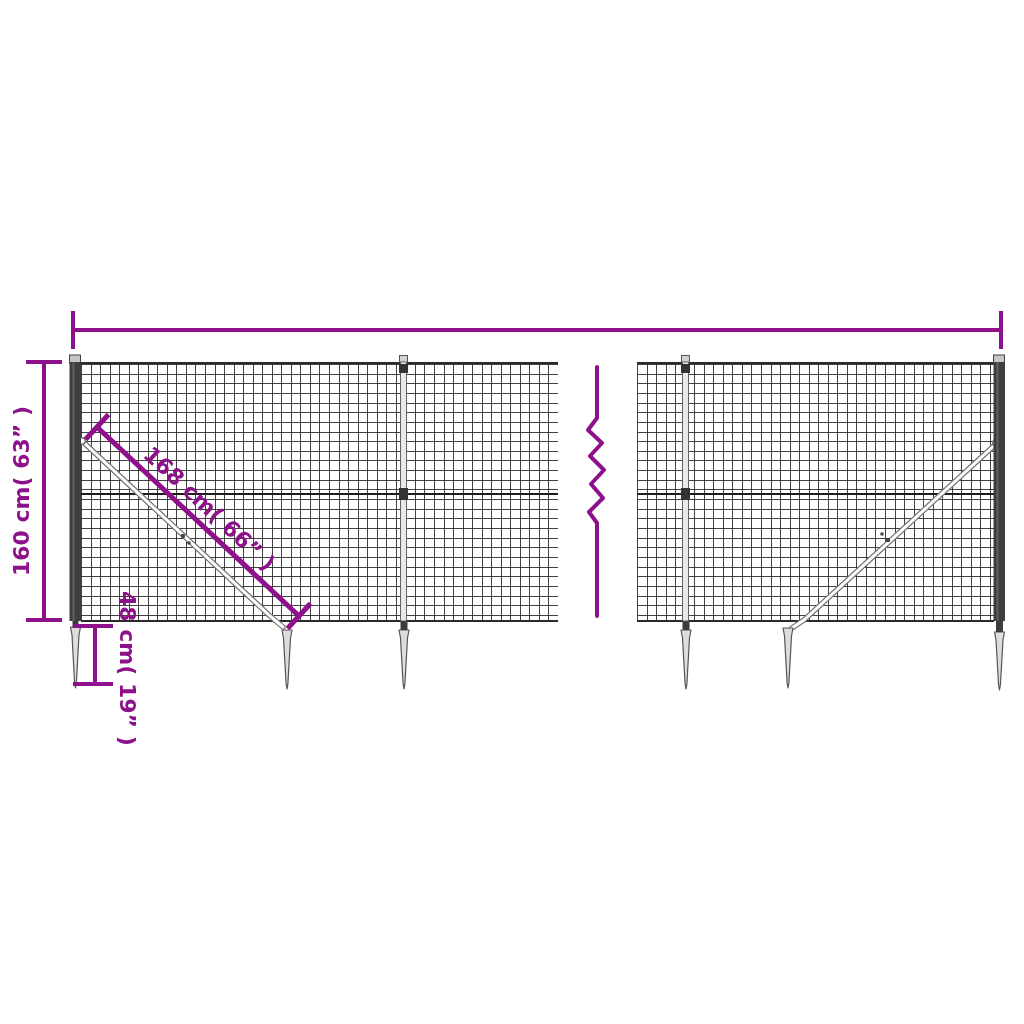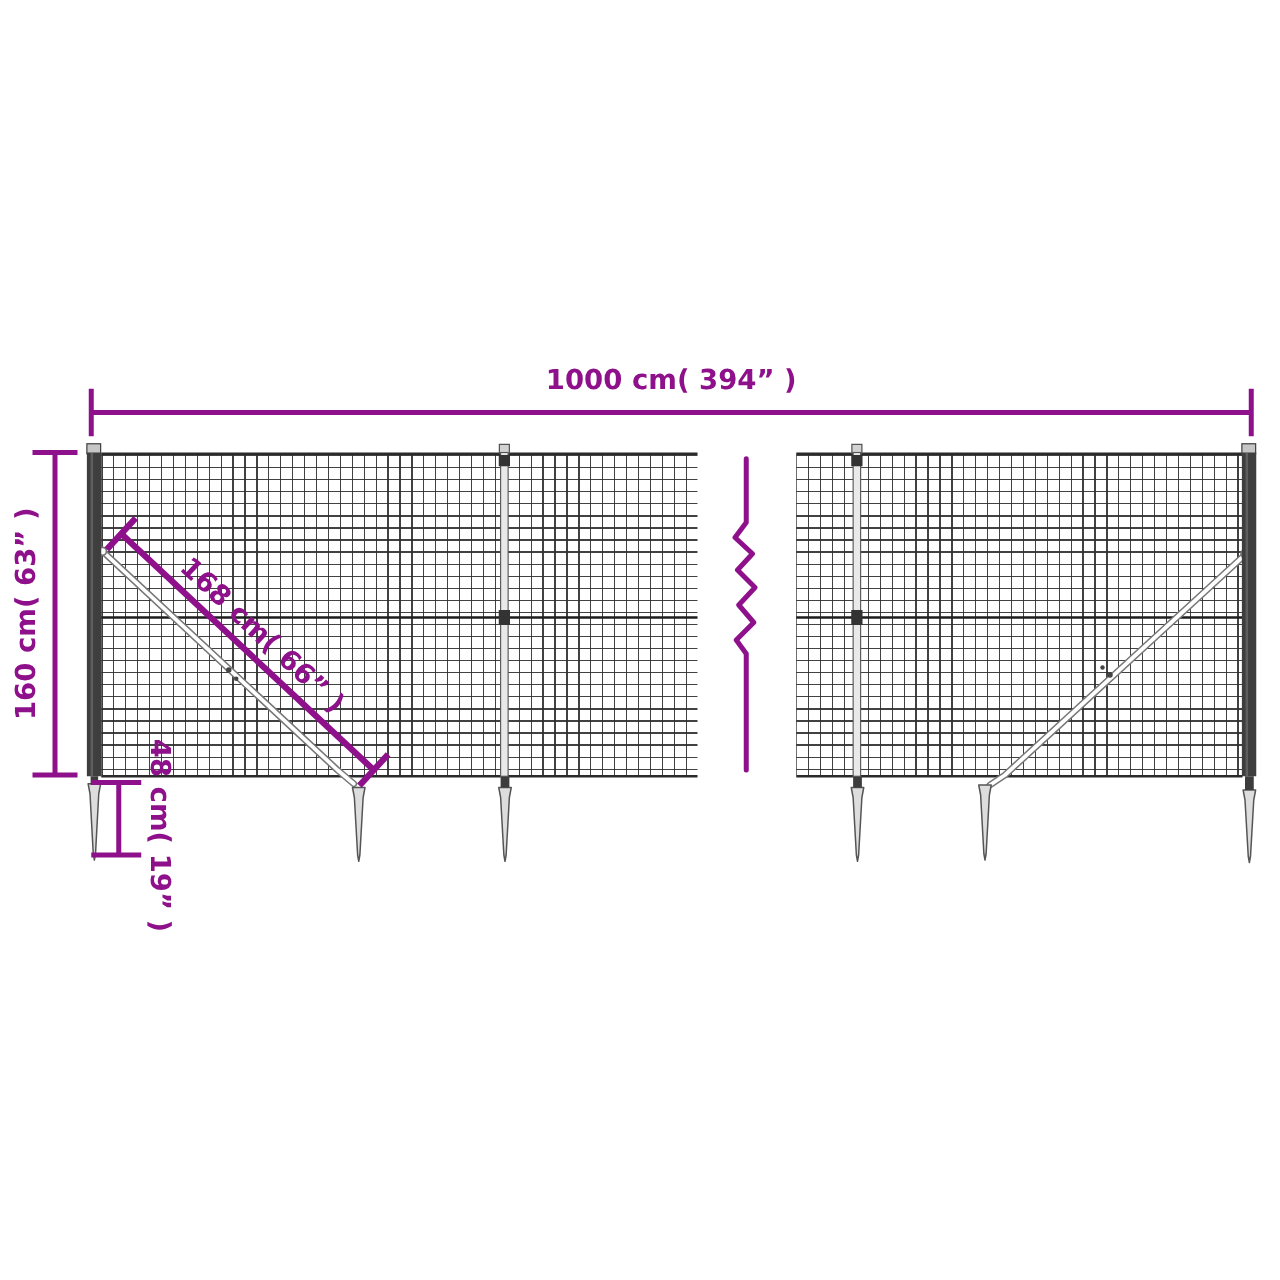--- a/index.html
+++ b/index.html
@@ -125,18 +125,17 @@
         <line x1="73" y1="626" x2="113" y2="626"></line>
         <line x1="73" y1="684" x2="113" y2="684"></line>
       </g>
 
       <g stroke-linejoin="round" stroke-linecap="round">
         <polyline points="597,367 597,418 588,430 602,443 590,456 604,470 591,484 603,498 589,512 597,523 597,616"></polyline>
       </g>
     </g>
   </svg>
 
-  <div id="label-width" class="dim-label" style="color: rgb(142, 16, 138);">1000 cm( 394” )</div>
   <div id="label-height" class="dim-label" style="color: rgb(142, 16, 138);">160 cm( 63” )</div>
   <div id="label-brace" class="dim-label" style="color: rgb(142, 16, 138);">168 cm( 66” )</div>
   <div id="label-anchor" class="dim-label" style="color: rgb(142, 16, 138);">48 cm( 19” )</div>
 
 </div>
 
 </body></html>

